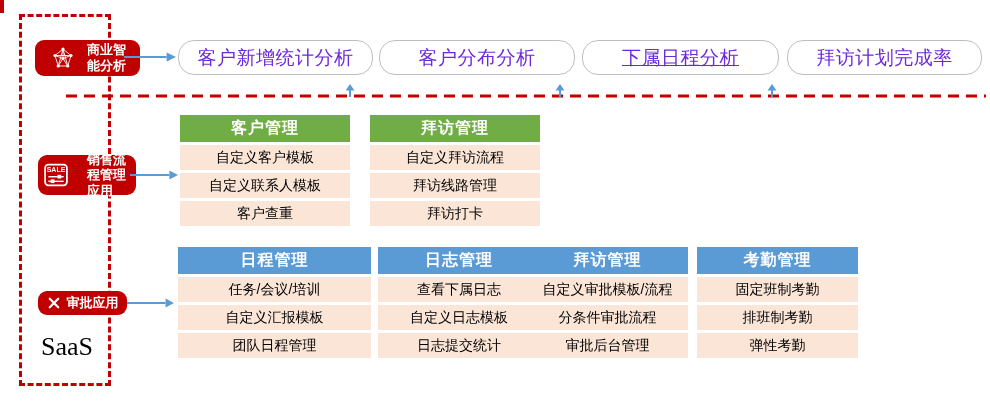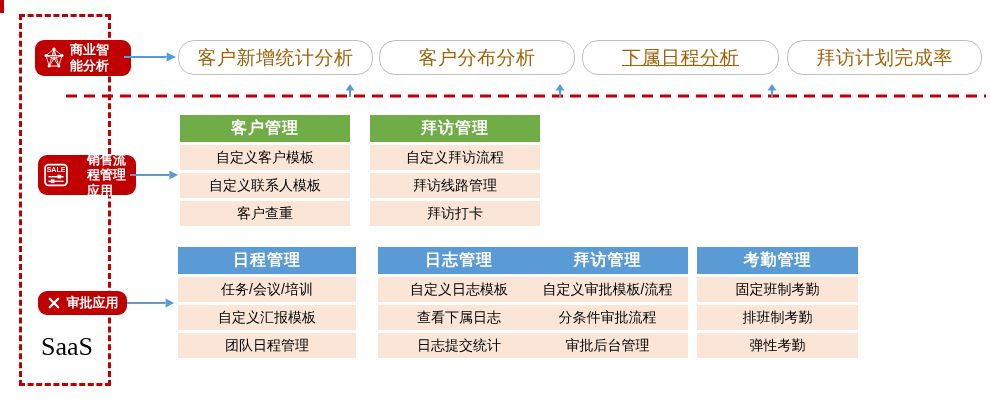--- a/index.html
+++ b/index.html
@@ -17,59 +17,59 @@
   .uparrow { position:absolute; width:12px; height:13px; }
   .up1 { left:344px; top:84px; } .up2 { left:554px; top:84px; } .up3 { left:766px; top:84px; }
 
   
   .rlabel {
     position:absolute; background:#C00000; color:#fff; border-radius:9px;
     display:flex; align-items:center; justify-content:flex-start;
     font-size:13px; font-weight:600; line-height:1.2;
   }
   .rlabel .txt { word-break:break-all; }
-  .lbl-bi   { left:35px; top:40px;  width:89px; height:36px; padding-left:7px; gap:4px; }
+  .lbl-bi   { left:35px; top:40px;  width:89px; height:36px; padding-left:16px; gap:12px; }
   .lbl-bi .txt { width:42px; }
   .lbl-sale { left:38px; top:155px; width:92px; height:40px; padding-left:6px; gap:19px; }
   .lbl-sale .txt { width:54px; }
   .lbl-appr { left:38px; top:291px; width:89px; height:24px; justify-content:center; gap:6px; }
   .lbl-appr .txt { white-space:nowrap; }
   .icon { flex:0 0 auto; display:block; }
 
   .flowarrow { position:absolute; height:12px; }
   .fa1 { left:124px; top:51px;  width:52px; }
   .fa2 { left:130px; top:169px; width:48px; }
   .fa3 { left:127px; top:297px; width:47px; }
 
   
   .topbox {
     position:absolute; top:40px; height:33px; background:#fff;
     border:1px solid #BFBFBF; border-radius:16px;
     display:flex; align-items:center; justify-content:center;
-    font-size:19px; color:#a16207; letter-spacing:0.5px;
+    font-size:19px; color:#6d28d9; letter-spacing:0.5px;
   }
   .tb1 { left:178px; width:193px; } .tb2 { left:379px; width:194px; }
   .tb3 { left:582px; width:195px;text-decoration:underline; } .tb4 { left:787px; width:193px; }
 
   
   .ftable { position:absolute; }
   .ftable .thead {
     height:27px; display:flex; align-items:center; justify-content:center;
     color:#fff; font-size:16px; font-weight:bold; letter-spacing:1px;
   }
   .ftable.green .thead { background:#70AD47; }
   .ftable.blue  .thead { background:#5B9BD5; }
   .ftable .tcell {
     height:25px; margin-top:3px; background:#FBE5D6;
     display:flex; align-items:center; justify-content:center;
     font-size:14px; color:#000;
   }
   .mt { top:115px; } .bt { top:247px; }
   .mt1 { left:180px; width:170px; } .mt2 { left:357px; width:170px;padding-left:13px; }
-  .bt1 { left:178px; width:178px; } .bt2 { left:378px; width:162px; }
+  .bt1 { left:178px; width:193px; } .bt2 { left:378px; width:162px; }
   .bt3 { left:527px; width:161px; } .bt4 { left:697px; width:161px; }
 
   .saas-text {
     position:absolute; left:29px; top:332px; width:76px; text-align:center;
     font-family:"Liberation Serif", serif; font-size:26px; color:#000;
   }
 </style>
 </head>
 <body>
 
@@ -168,22 +168,22 @@
     </div>
 
   <div class="ftable blue bt bt1">
       <div class="thead">日程管理</div>
       <div class="tcell">任务/会议/培训</div>
       <div class="tcell">自定义汇报模板</div>
       <div class="tcell">团队日程管理</div>
     </div>
   <div class="ftable blue bt bt2">
       <div class="thead">日志管理</div>
+      <div class="tcell">查看下属日志</div>
       <div class="tcell">自定义日志模板</div>
-      <div class="tcell">查看下属日志</div>
       <div class="tcell">日志提交统计</div>
     </div>
   <div class="ftable blue bt bt3">
       <div class="thead">拜访管理</div>
       <div class="tcell">自定义审批模板/流程</div>
       <div class="tcell">分条件审批流程</div>
       <div class="tcell">审批后台管理</div>
     </div>
   <div class="ftable blue bt bt4">
       <div class="thead">考勤管理</div>

